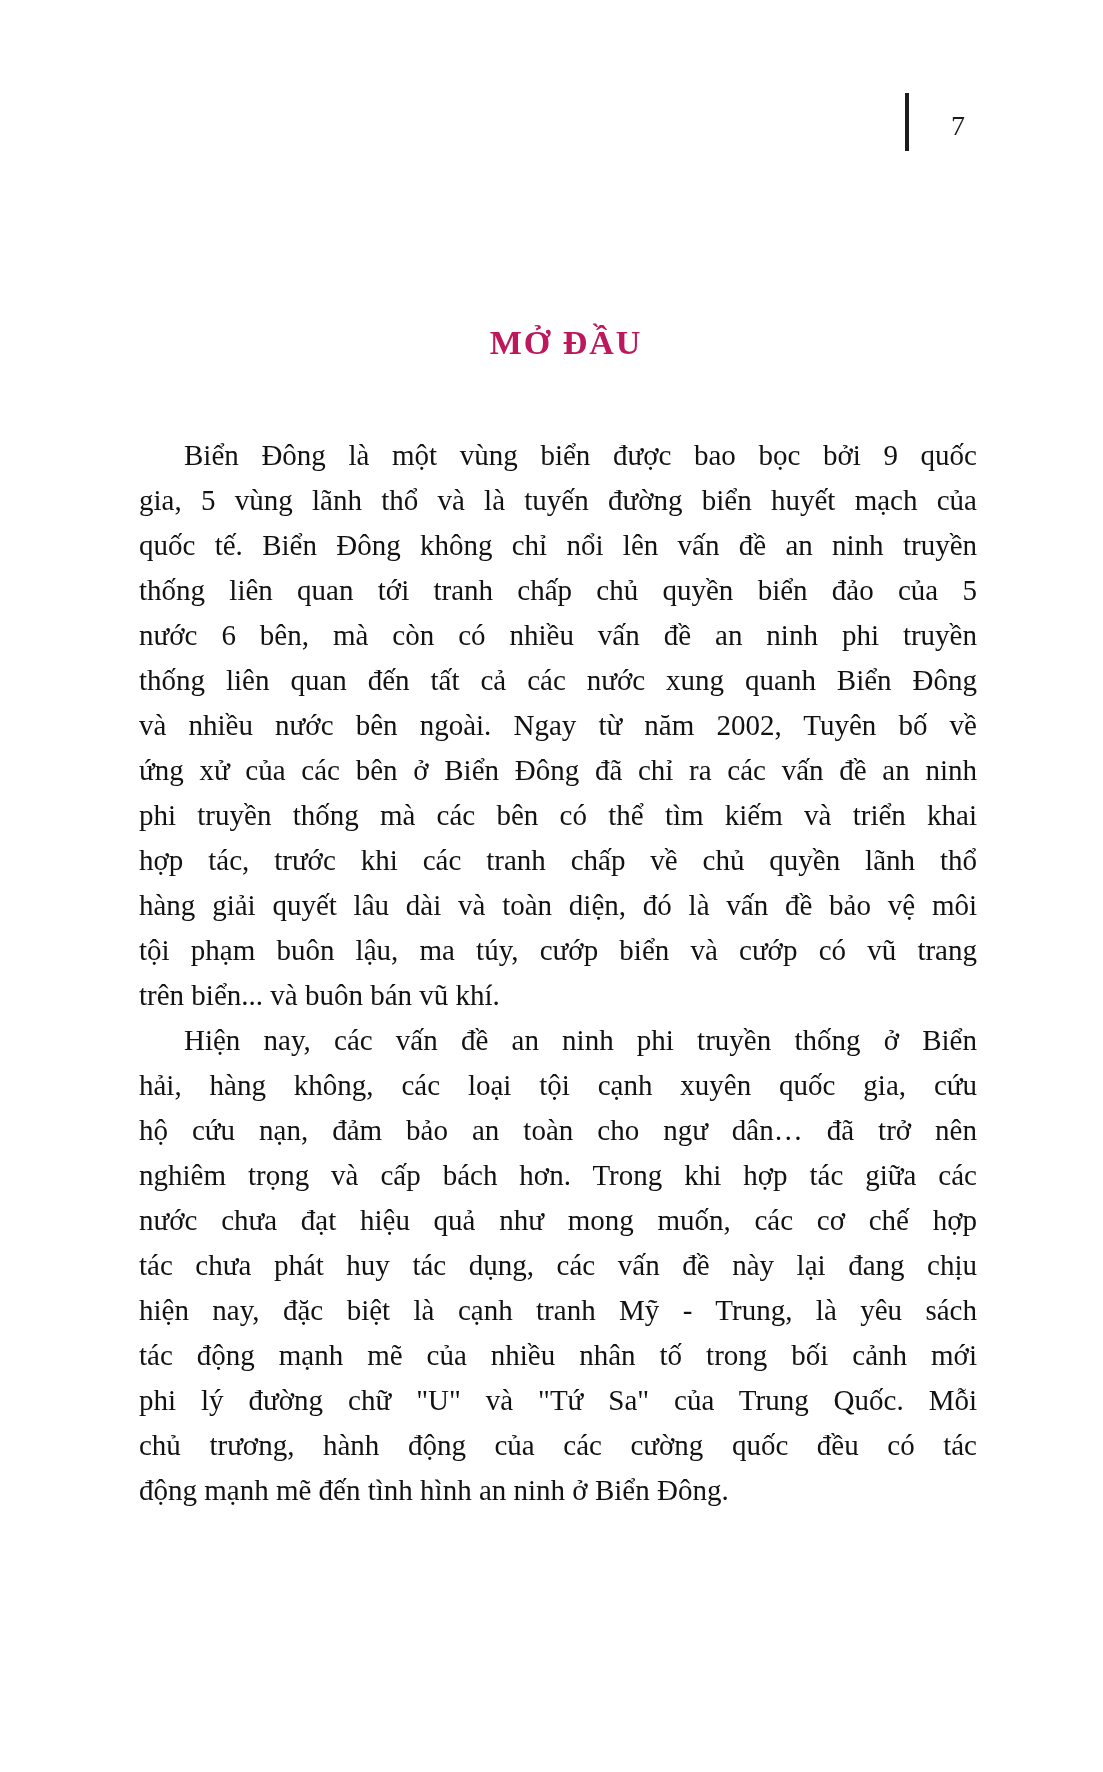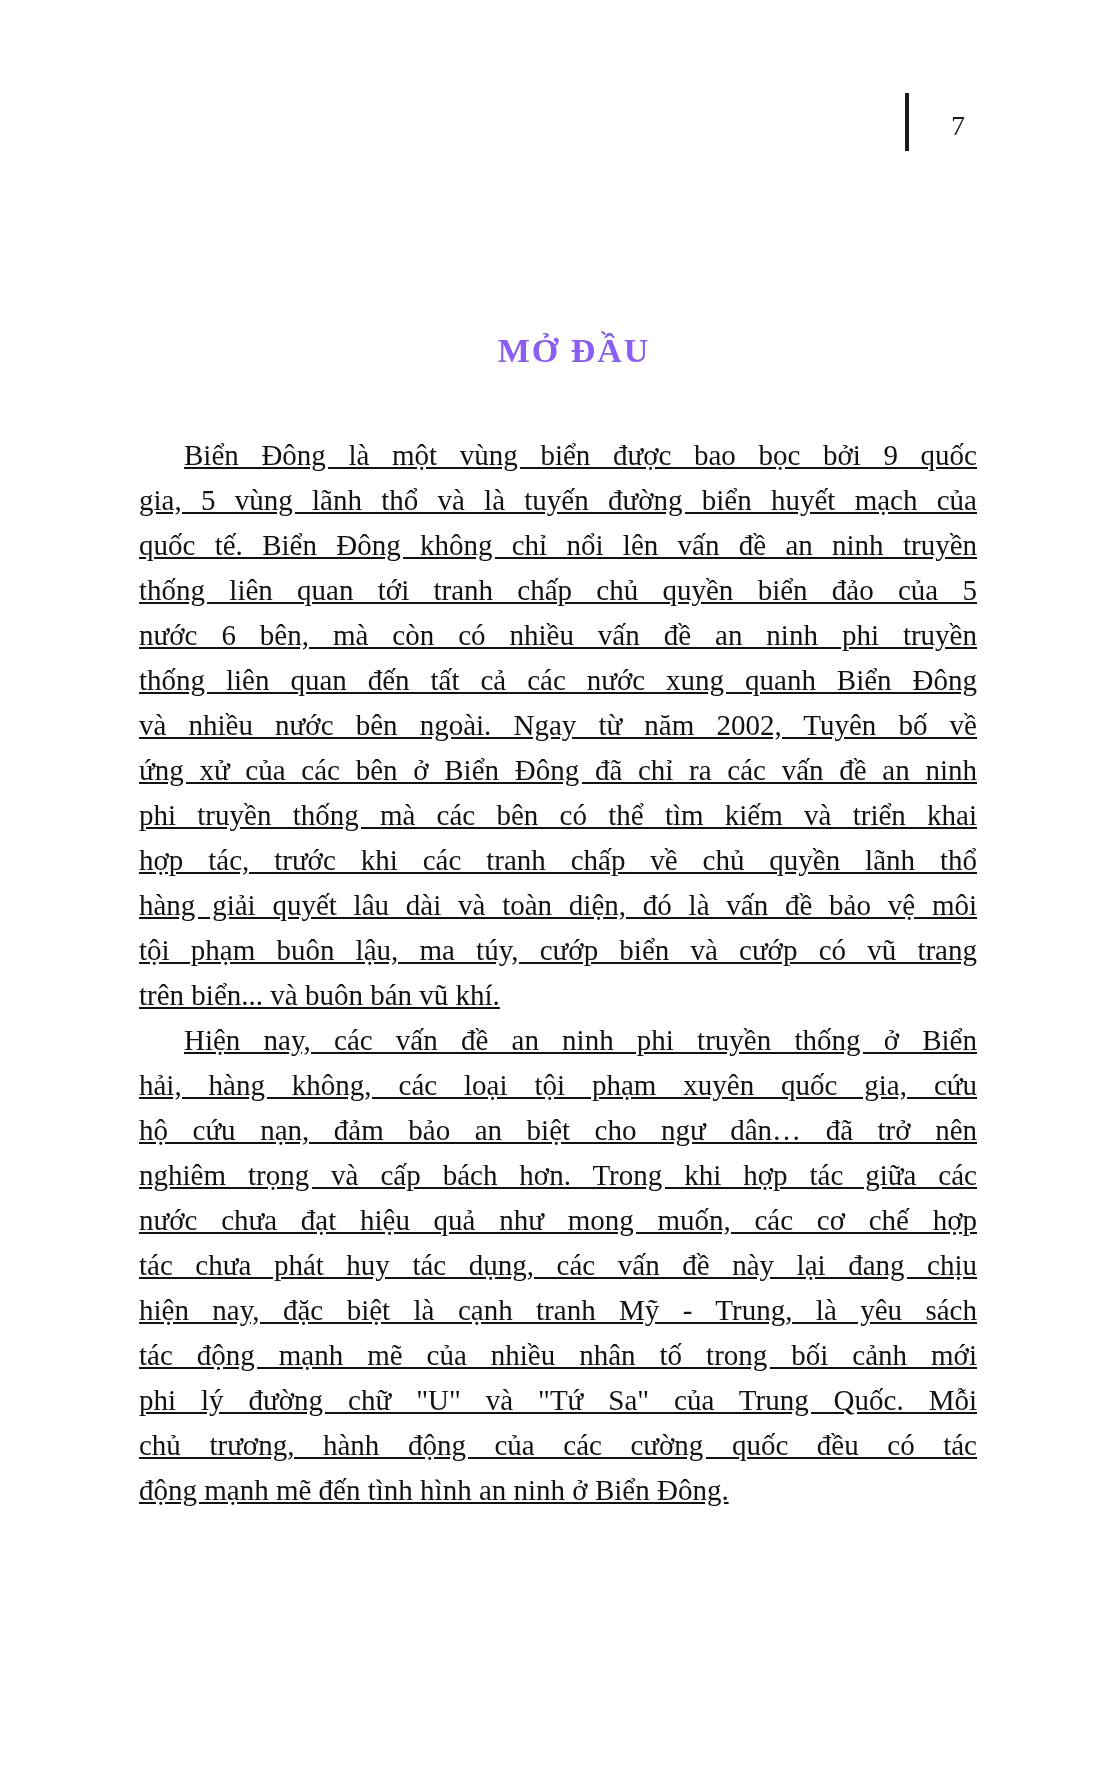--- a/index.html
+++ b/index.html
@@ -33,35 +33,34 @@
     font-size: 28px;
     line-height: 40px;
     text-align: center;
     color: #1c1c1c;
   }
   .page-title {
     position: absolute;
     top: 316px;
     left: 139px;
     width: 838px;
-    margin: 16px;
+    margin: 8px;
     text-align: center;
     font-size: 34px;
     font-weight: bold;
     letter-spacing: 2px;
-    color: #8b5cf6;
+    color: #be185d;
   }
   .body-text {
     position: absolute;
     top: 433px;
     left: 139px;
     width: 838px;
     font-size: 29px;
     color: #121212;
-    text-decoration: underline;
   }
   .line {
     height: 45px;
     line-height: 45px;
     text-align: justify;
     text-align-last: justify;
     text-justify: inter-word;
     overflow: hidden;
     white-space: nowrap;
   }
@@ -87,22 +86,22 @@
       <div class="line">nước 6 bên, mà còn có nhiều vấn đề an ninh phi truyền</div>
       <div class="line">thống liên quan đến tất cả các nước xung quanh Biển Đông</div>
       <div class="line">và nhiều nước bên ngoài. Ngay từ năm 2002, Tuyên bố về</div>
       <div class="line">ứng xử của các bên ở Biển Đông đã chỉ ra các vấn đề an ninh</div>
       <div class="line">phi truyền thống mà các bên có thể tìm kiếm và triển khai</div>
       <div class="line">hợp tác, trước khi các tranh chấp về chủ quyền lãnh thổ</div>
       <div class="line">hàng giải quyết lâu dài và toàn diện, đó là vấn đề bảo vệ môi</div>
       <div class="line">tội phạm buôn lậu, ma túy, cướp biển và cướp có vũ trang</div>
       <div class="line para-last">trên biển... và buôn bán vũ khí.</div>
       <div class="line para-first">Hiện nay, các vấn đề an ninh phi truyền thống ở Biển</div>
-      <div class="line">hải, hàng không, các loại tội phạm xuyên quốc gia, cứu</div>
-      <div class="line">hộ cứu nạn, đảm bảo an biệt cho ngư dân… đã trở nên</div>
+      <div class="line">hải, hàng không, các loại tội cạnh xuyên quốc gia, cứu</div>
+      <div class="line">hộ cứu nạn, đảm bảo an toàn cho ngư dân… đã trở nên</div>
       <div class="line">nghiêm trọng và cấp bách hơn. Trong khi hợp tác giữa các</div>
       <div class="line">nước chưa đạt hiệu quả như mong muốn, các cơ chế hợp</div>
       <div class="line">tác chưa phát huy tác dụng, các vấn đề này lại đang chịu</div>
       <div class="line">hiện nay, đặc biệt là cạnh tranh Mỹ - Trung, là yêu sách</div>
       <div class="line">tác động mạnh mẽ của nhiều nhân tố trong bối cảnh mới</div>
       <div class="line">phi lý đường chữ "U" và "Tứ Sa" của Trung Quốc. Mỗi</div>
       <div class="line">chủ trương, hành động của các cường quốc đều có tác</div>
       <div class="line para-last">động mạnh mẽ đến tình hình an ninh ở Biển Đông.</div>
     </main>
 </div>

